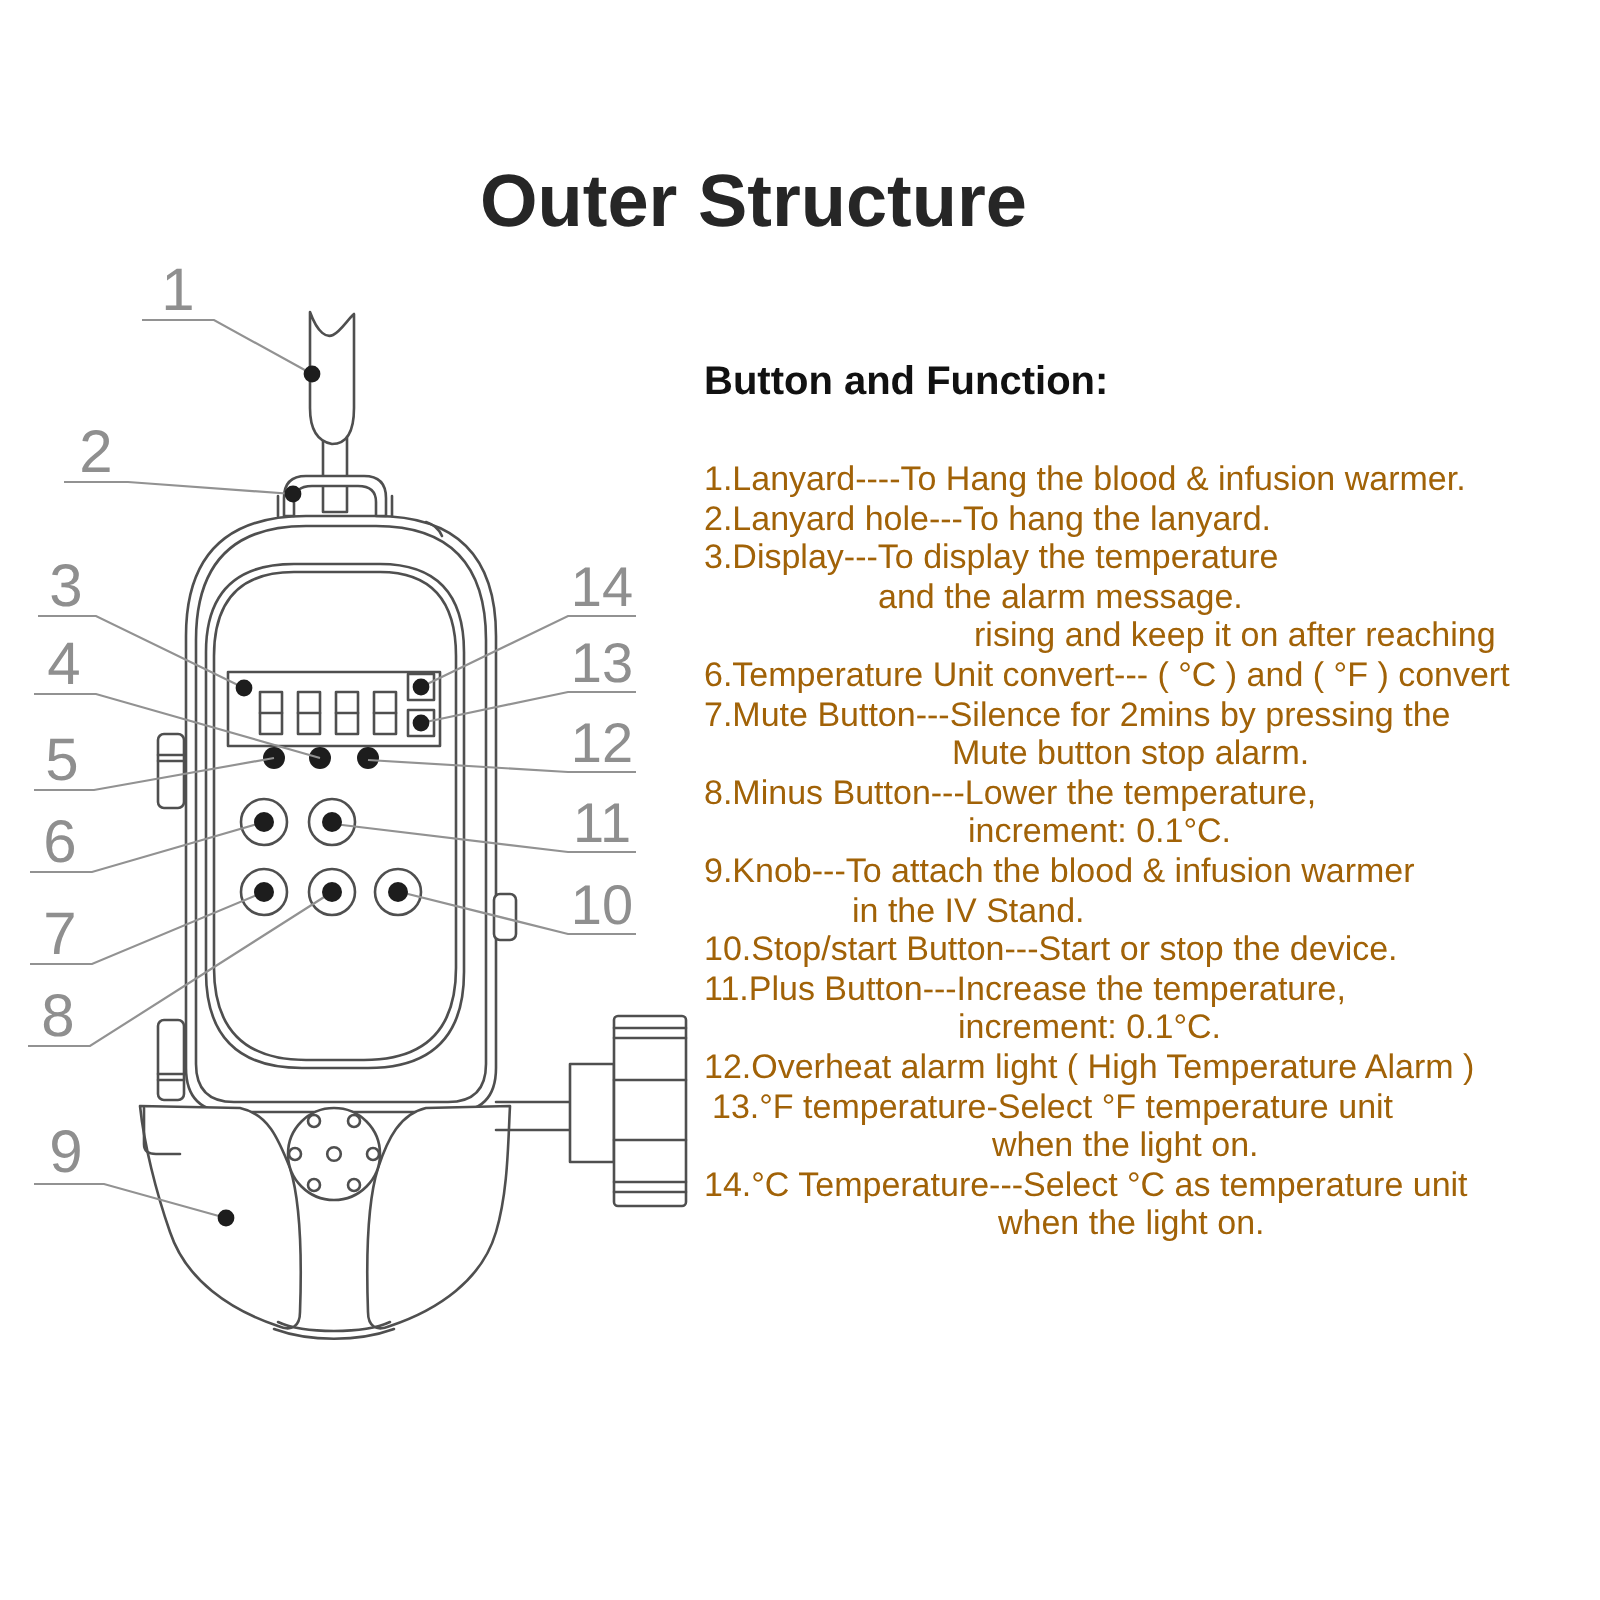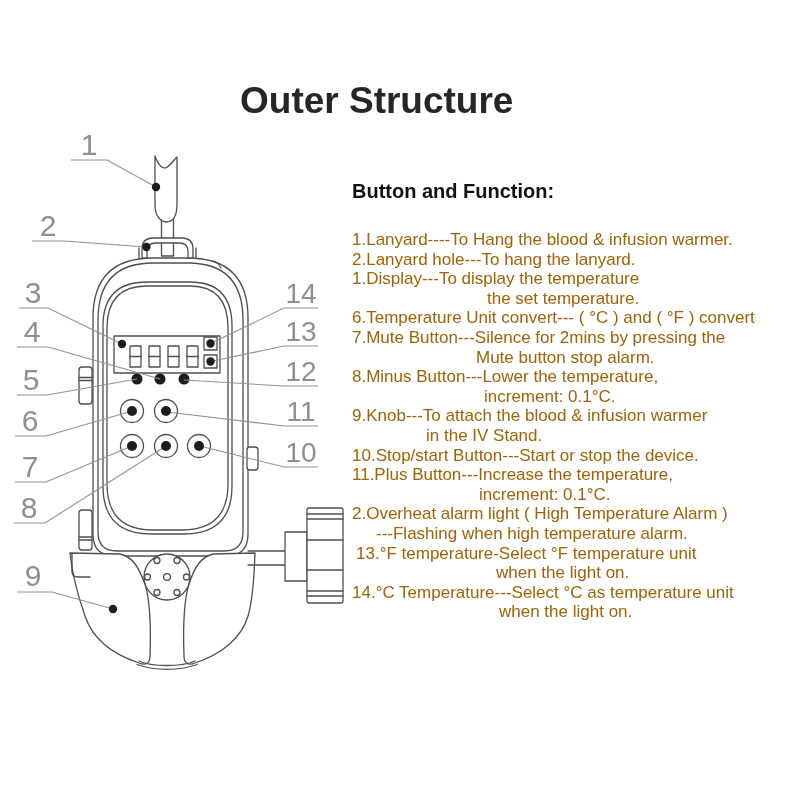--- a/index.html
+++ b/index.html
@@ -152,32 +152,32 @@
     <text x="301" y="421" class="lblr">11</text>
     <text x="301" y="462" class="lblr">10</text>
   </g>
 </svg>
 
 <section class="panel">
   <h2 class="panel-heading">Button and Function:</h2>
   <div class="tlines">
     <div class="tline">1.Lanyard----To Hang the blood &amp; infusion warmer.</div>
     <div class="tline">2.Lanyard hole---To hang the lanyard.</div>
-    <div class="tline">1.Display---To display the temperature</div>
-    <div class="tline" style="padding-left:135px">the set temperature.</div>
+    <div class="tline">3.Display---To display the temperature</div>
+    <div class="tline" style="padding-left:87px">and the alarm message.</div>
+    <div class="tline" style="padding-left:135px">rising and keep it on after reaching</div>
     <div class="tline">6.Temperature Unit convert--- ( °C ) and  ( °F ) convert</div>
     <div class="tline">7.Mute Button---Silence for 2mins by pressing the</div>
     <div class="tline" style="padding-left:124px">Mute button stop alarm.</div>
     <div class="tline">8.Minus Button---Lower the temperature,</div>
     <div class="tline" style="padding-left:132px">increment: 0.1°C.</div>
     <div class="tline">9.Knob---To attach the blood &amp; infusion warmer</div>
     <div class="tline" style="padding-left:74px">in the IV Stand.</div>
     <div class="tline">10.Stop/start Button---Start or stop the device.</div>
     <div class="tline">11.Plus Button---Increase the temperature,</div>
     <div class="tline" style="padding-left:127px">increment: 0.1°C.</div>
-    <div class="tline">2.Overheat alarm light ( High Temperature Alarm )</div>
-    <div class="tline" style="padding-left:24px">---Flashing when high temperature alarm.</div>
+    <div class="tline">12.Overheat alarm light ( High Temperature Alarm )</div>
     <div class="tline" style="padding-left:4px">13.°F temperature-Select °F temperature unit</div>
     <div class="tline" style="padding-left:144px">when the light on.</div>
     <div class="tline">14.°C Temperature---Select °C as temperature unit</div>
     <div class="tline" style="padding-left:147px">when the light on.</div>
   </div>
 </section>
 
 </body></html>

